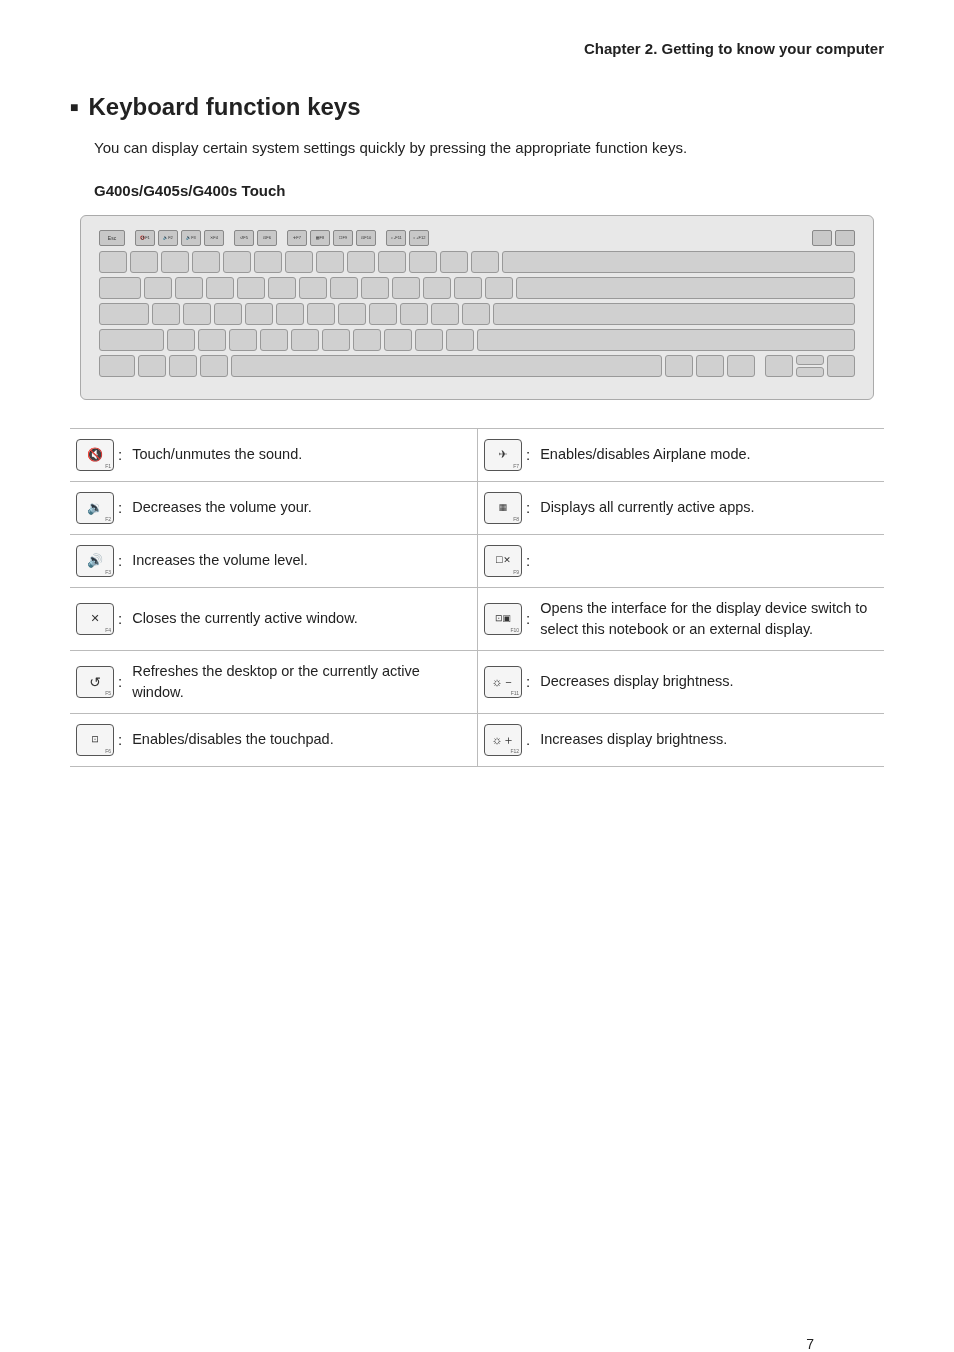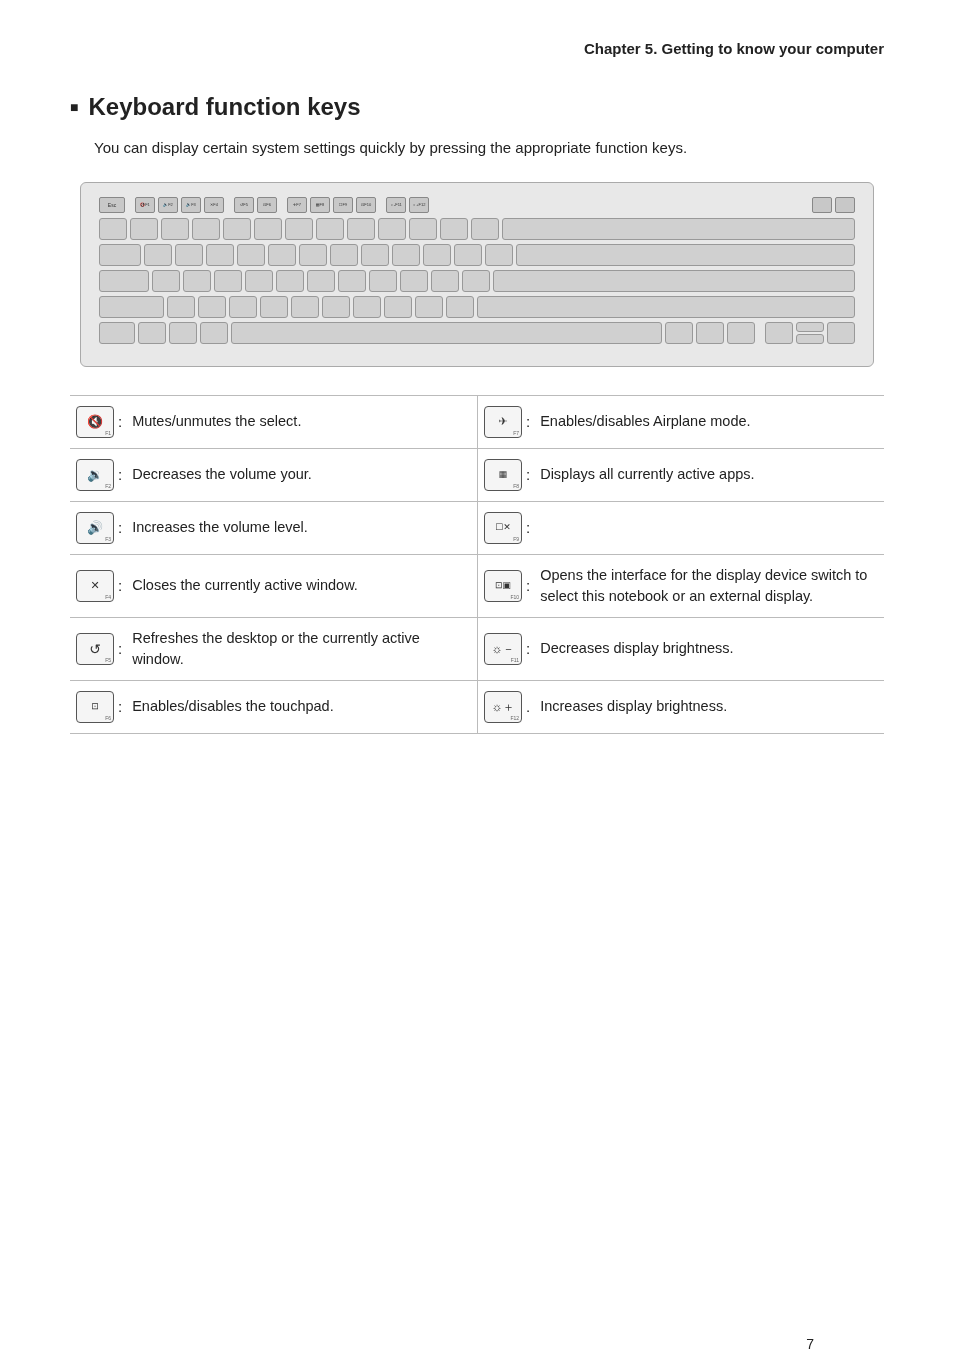--- a/index.html
+++ b/index.html
@@ -160,26 +160,27 @@
     .fkey-colon {
       font-size: 15px;
       margin: 0 4px;
     }
   </style>
 </head>
 <body>
 
 <div class="page-wrapper">
 
-  <div class="chapter-header">Chapter 5. Getting to know your computer</div>
+  <div class="chapter-header">Chapter 2. Getting to know your computer</div>
 
   <div class="section-title">Keyboard function keys</div>
 
   <div class="section-desc">You can display certain system settings quickly by pressing the appropriate function keys.</div>
 
+  <div class="subsection-title">G400s/G405s/G400s Touch</div>
 
   <div class="keyboard-container">
 
     <div class="kb-row" style="margin-bottom:5px;">
       <div class="kb-fn-key" style="width:26px;">
           <span style="font-size:5px;">Esc</span>
         </div>
       <div style="width:4px;"></div>
       <div class="kb-fn-key" style="width:20px;">
           <span style="font-size:4px;">🔇F1</span>
@@ -310,21 +311,21 @@
   </div>
 
   <div class="fkey-grid">
 
     <div class="fkey-row-left">
       <div class="key-icon">
         <span class="icon-symbol">🔇</span>
         <span class="fn-label">F1</span>
       </div>
       <span class="fkey-colon">:</span>
-      <span class="fkey-desc">Mutes/unmutes the select.</span>
+      <span class="fkey-desc">Touch/unmutes the sound.</span>
     </div>
     <div class="fkey-row-right" style="border-bottom:1px solid #bbb; border-left: 1px solid #bbb; padding:10px 6px;">
       <div class="key-icon">
         <span class="icon-symbol" style="font-size:11px;">✈</span>
         <span class="fn-label">F7</span>
       </div>
       <span class="fkey-colon">:</span>
       <span class="fkey-desc">Enables/disables Airplane mode.</span>
     </div>
 

